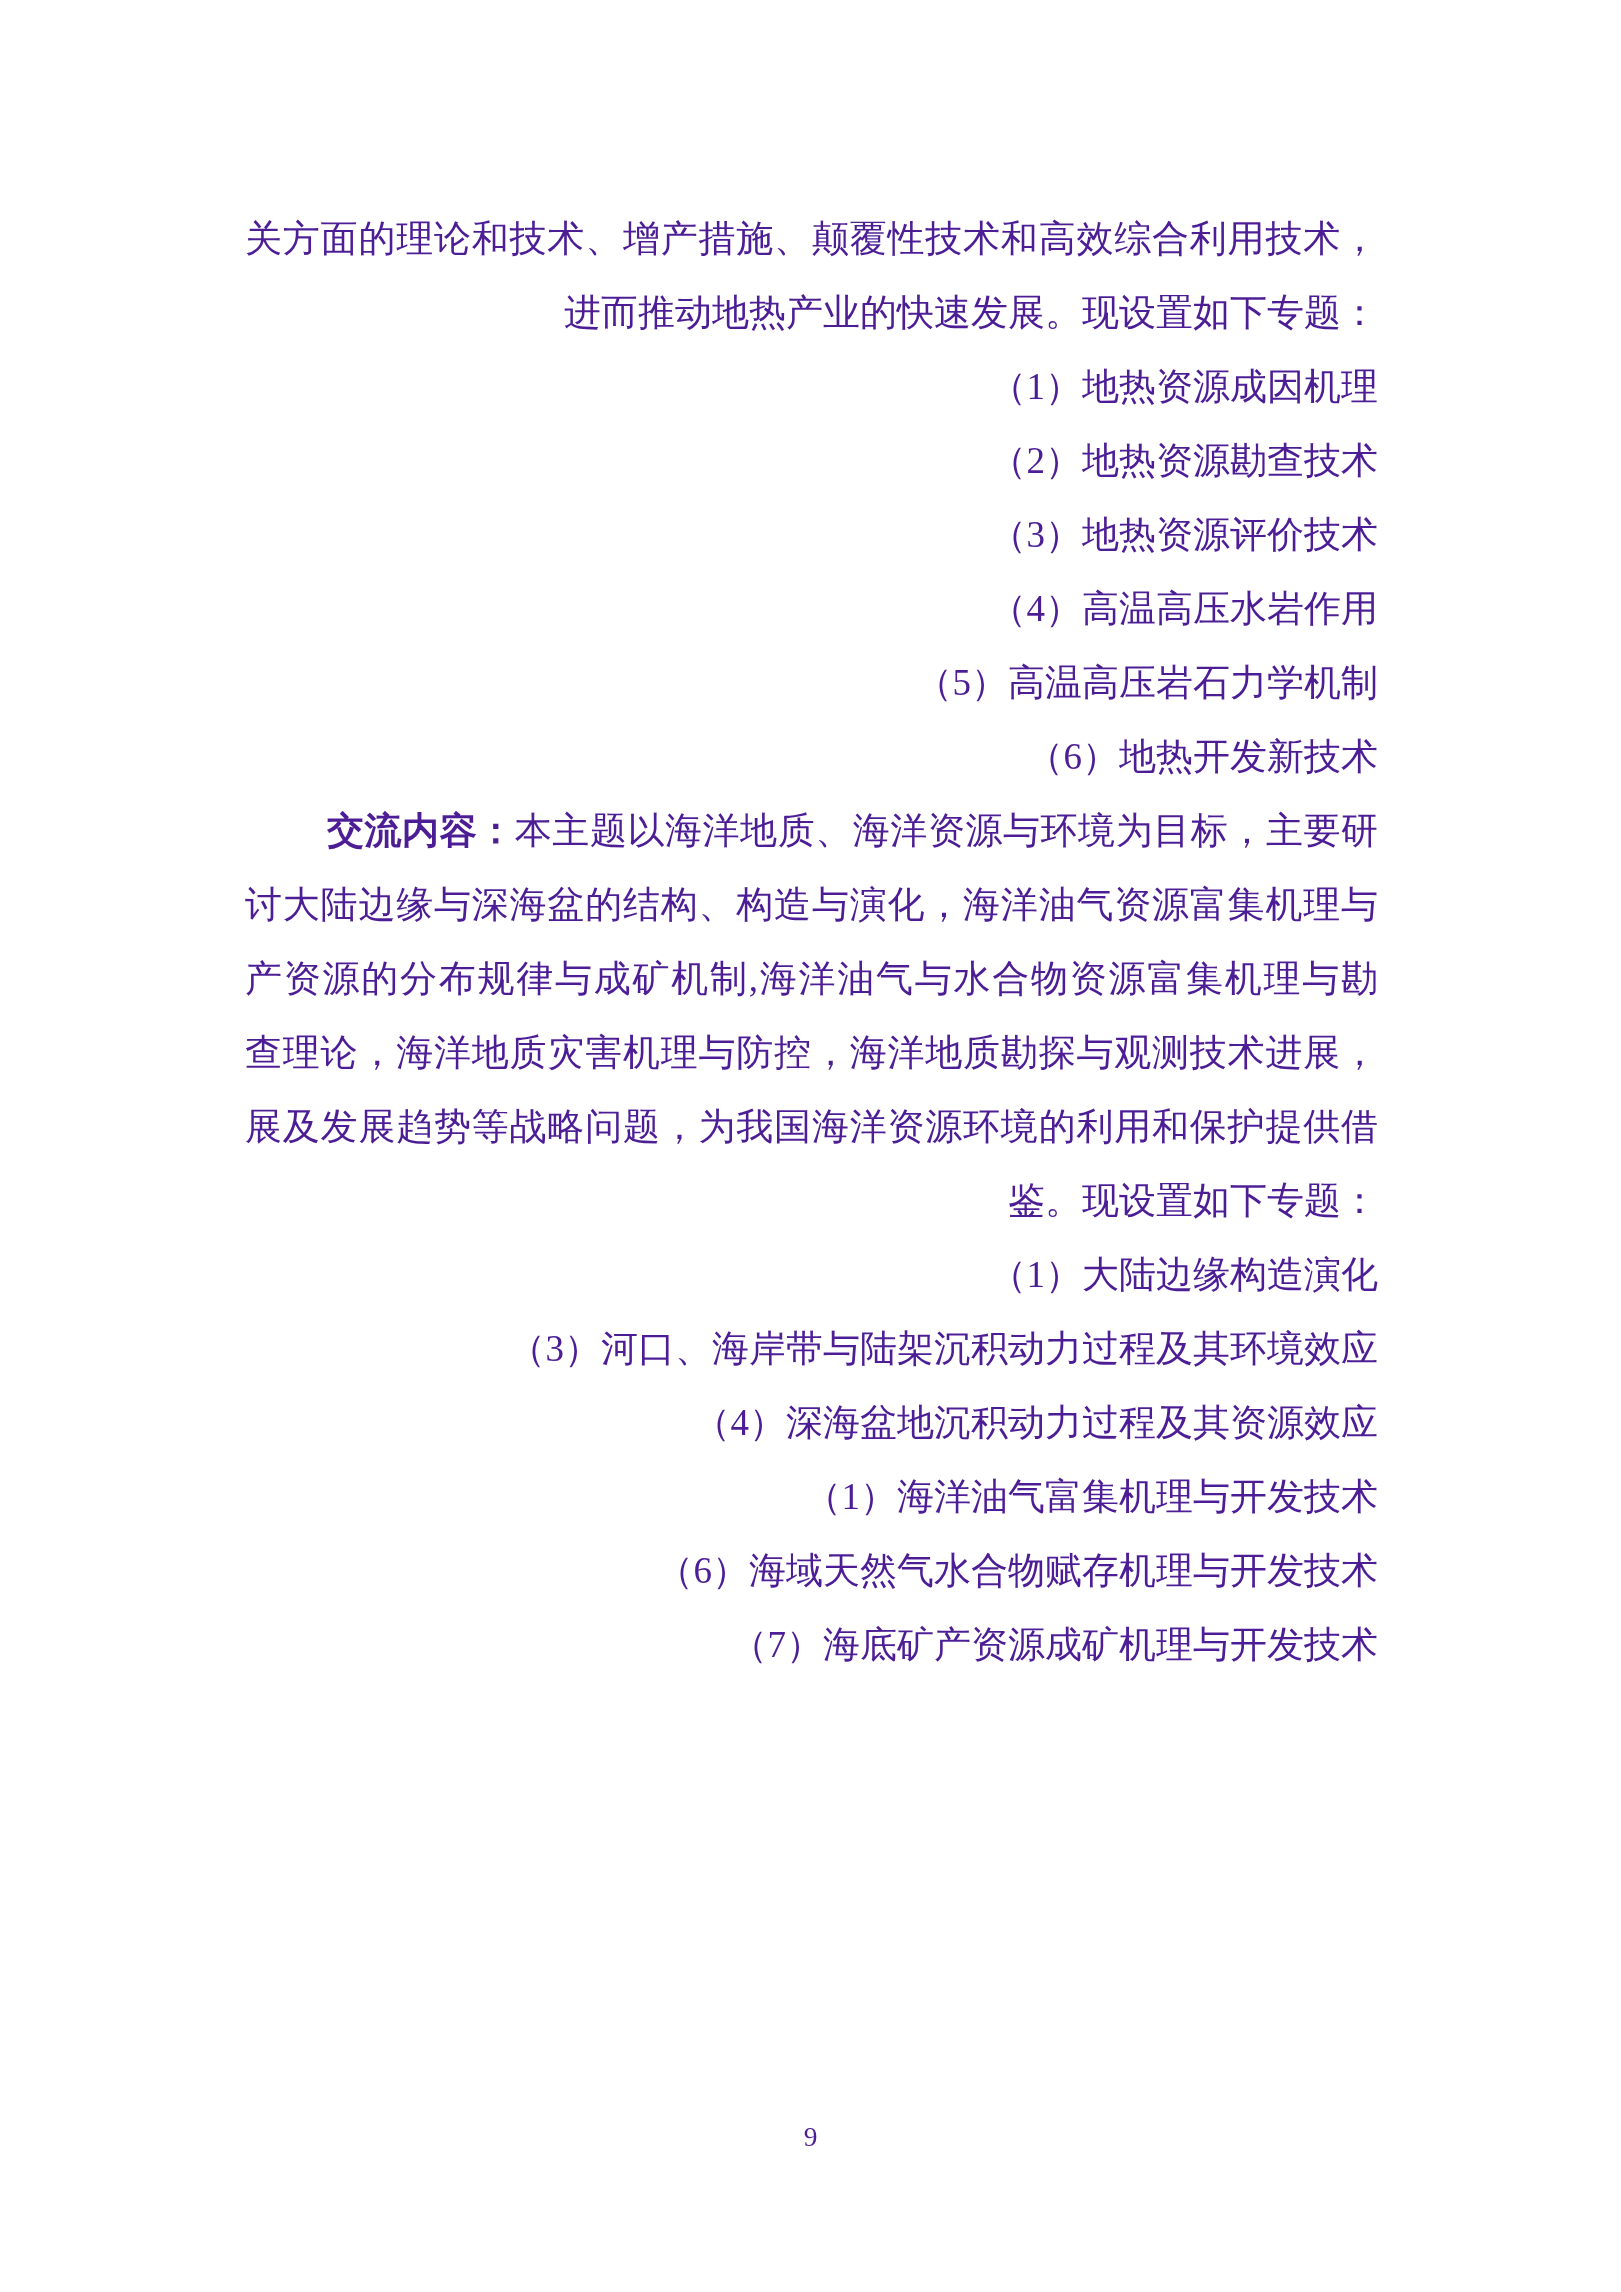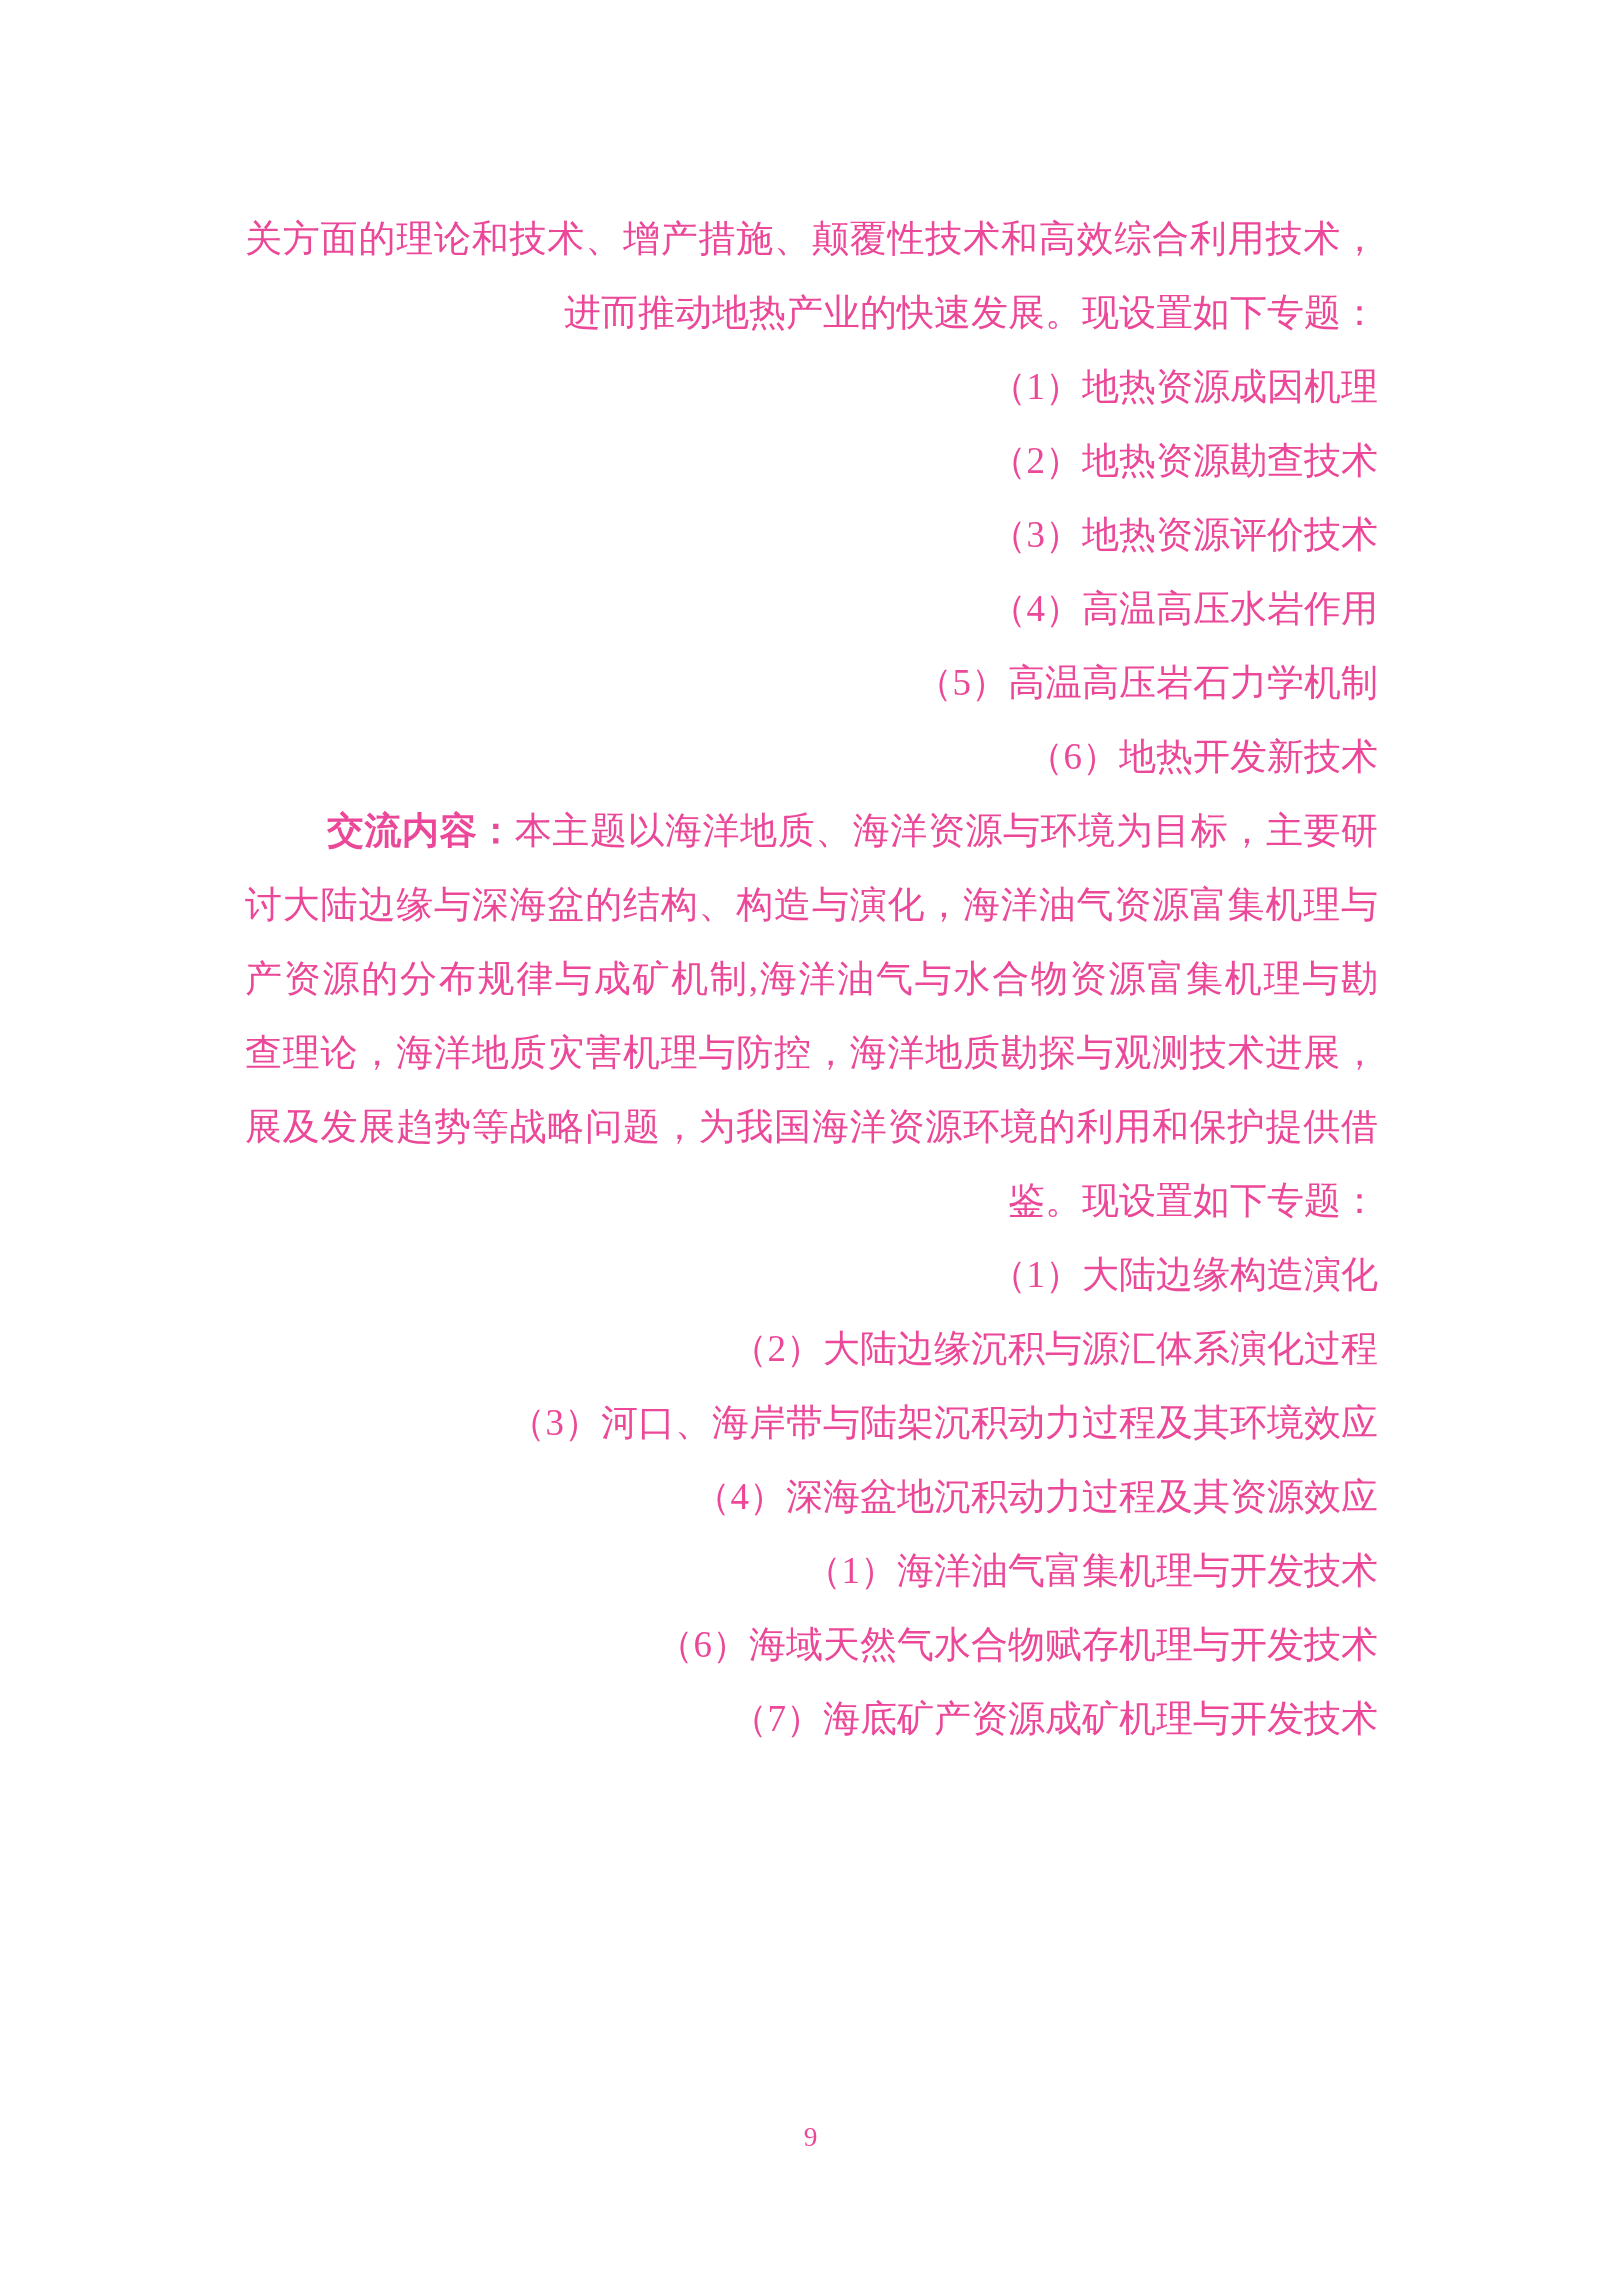--- a/index.html
+++ b/index.html
@@ -5,21 +5,21 @@
   html, body {
     margin: 0;
     padding: 0;
     background: #ffffff;
   }
   .page {
     position: relative;
     width: 1621px;
     height: 2293px;
     background: #ffffff;
-    color: #ec4899;
+    color: #4c1d95;
     font-family: "Liberation Serif", "DejaVu Serif", serif;
     overflow: hidden;
   }
   .content {
     position: absolute;
     left: 245px;
     top: 202px;
     width: 1133px;
     font-size: 37px;
     line-height: 74px;
@@ -76,21 +76,20 @@
 
 
     <div class="line indent justify"><span class="bold-prefix">交流内容：</span><span>本主题以海洋地质、海洋资源与环境为目标，主要研</span></div>
     <div class="line justify"><span>讨大陆边缘与深海盆的结构、构造与演化，海洋油气资源富集机理与</span></div>
     <div class="line justify"><span>产资源的分布规律与成矿机制,海洋油气与水合物资源富集机理与勘</span></div>
     <div class="line justify"><span>查理论，海洋地质灾害机理与防控，海洋地质勘探与观测技术进展，</span></div>
     <div class="line justify"><span>展及发展趋势等战略问题，为我国海洋资源环境的利用和保护提供借</span></div>
     <div class="line"><span>鉴。现设置如下专题：</span></div>
 
     <div class="line indent"><span>（1）大陆边缘构造演化</span></div>
-    <div class="line indent"><span>（2）大陆边缘沉积与源汇体系演化过程</span></div>
     <div class="line indent"><span>（3）河口、海岸带与陆架沉积动力过程及其环境效应</span></div>
     <div class="line indent"><span>（4）深海盆地沉积动力过程及其资源效应</span></div>
     <div class="line indent"><span>（1）海洋油气富集机理与开发技术</span></div>
     <div class="line indent"><span>（6）海域天然气水合物赋存机理与开发技术</span></div>
     <div class="line indent"><span>（7）海底矿产资源成矿机理与开发技术</span></div>
 
   </div>
 
   <div class="page-number">9</div>
 </div>

